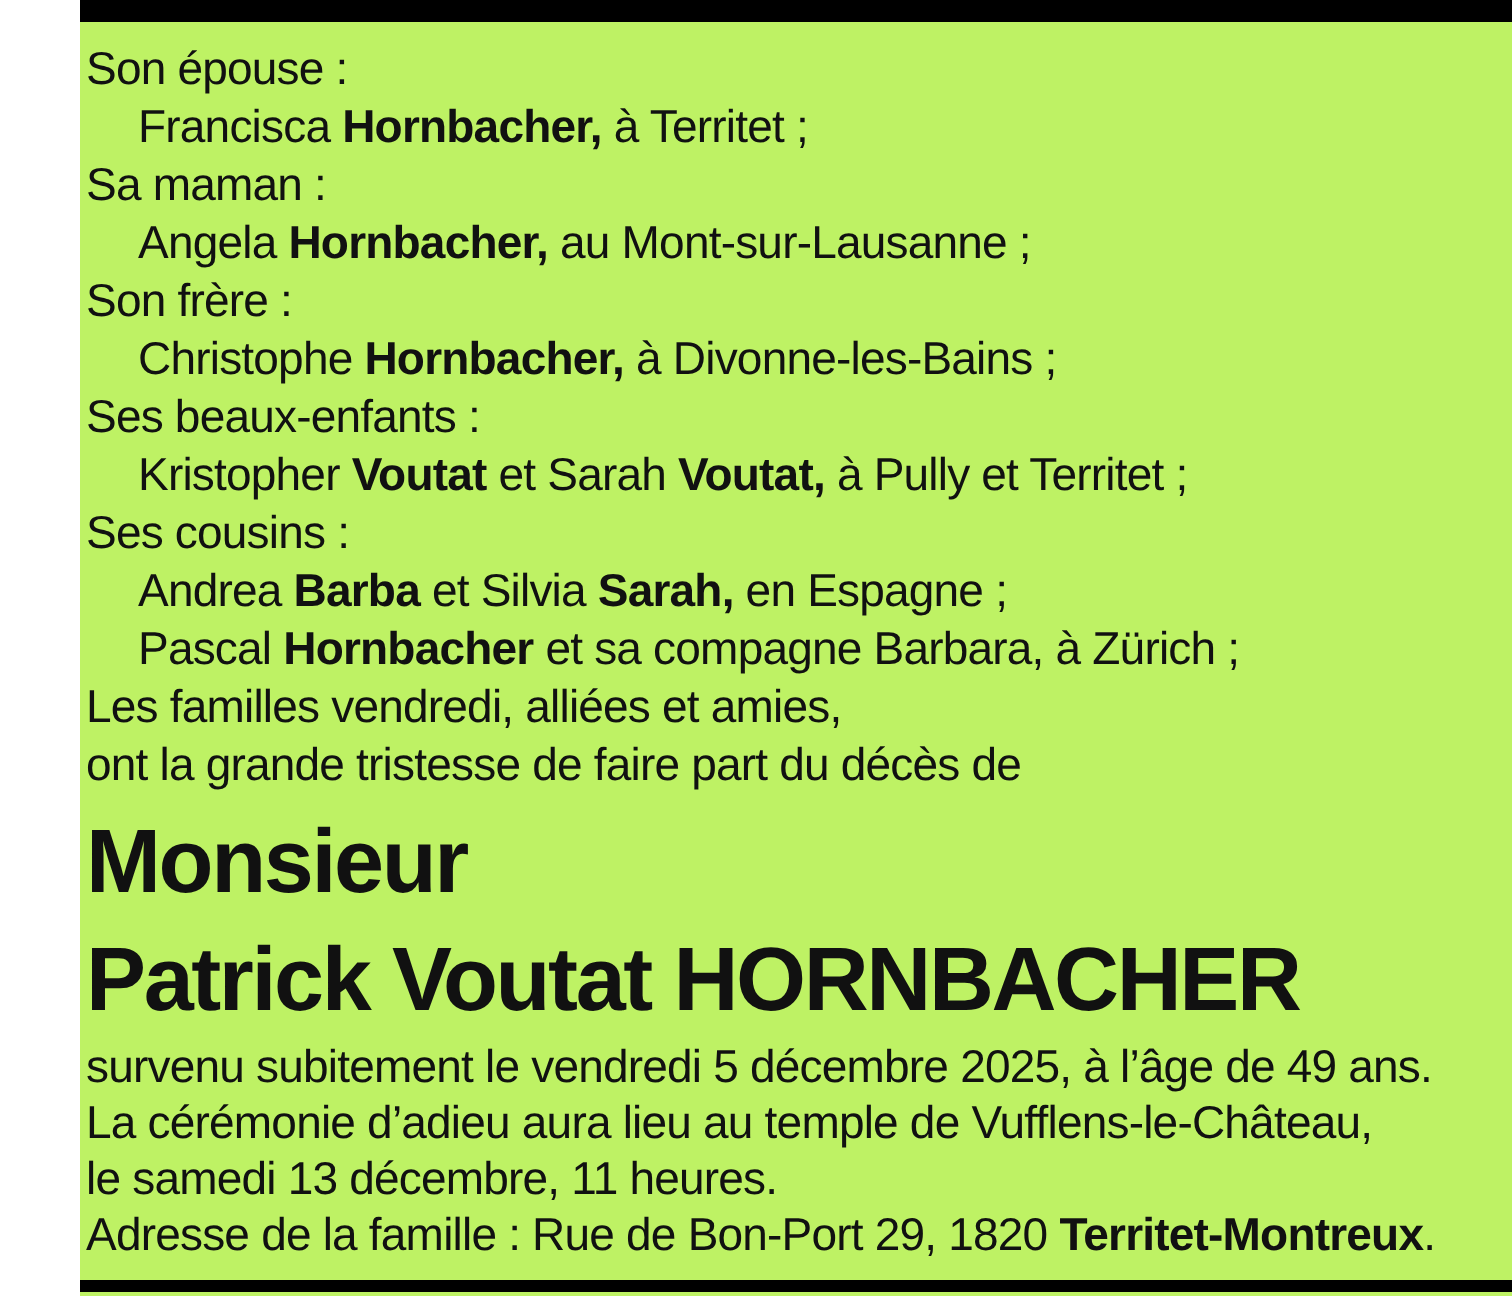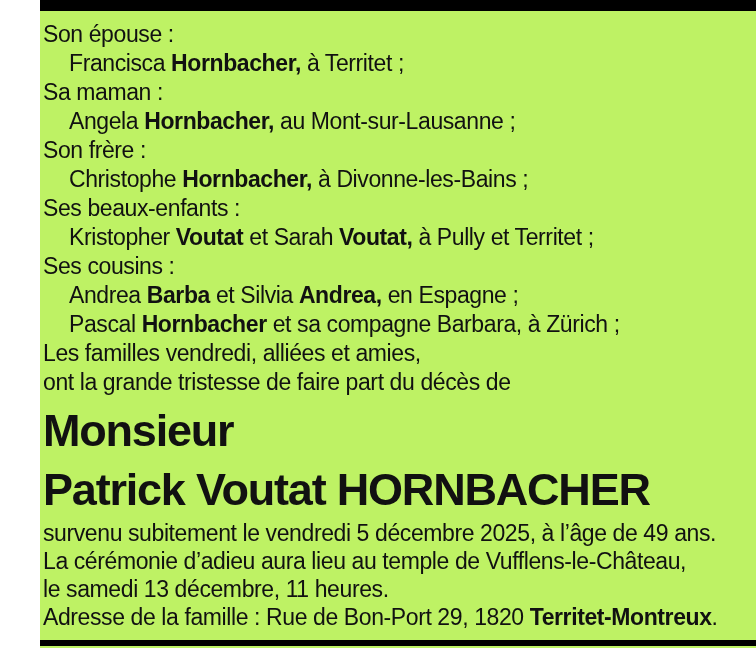--- a/index.html
+++ b/index.html
@@ -60,21 +60,21 @@
     <div class="intro" id="relatives">
         <div class="line"><span>Son épouse :</span></div>
         <div class="line indent"><span>Francisca </span><span class="b">Hornbacher,</span><span> à Territet ;</span></div>
         <div class="line"><span>Sa maman :</span></div>
         <div class="line indent"><span>Angela </span><span class="b">Hornbacher,</span><span> au Mont-sur-Lausanne ;</span></div>
         <div class="line"><span>Son frère :</span></div>
         <div class="line indent"><span>Christophe </span><span class="b">Hornbacher,</span><span> à Divonne-les-Bains ;</span></div>
         <div class="line"><span>Ses beaux-enfants :</span></div>
         <div class="line indent"><span>Kristopher </span><span class="b">Voutat</span><span> et Sarah </span><span class="b">Voutat,</span><span> à Pully et Territet ;</span></div>
         <div class="line"><span>Ses cousins :</span></div>
-        <div class="line indent"><span>Andrea </span><span class="b">Barba</span><span> et Silvia </span><span class="b">Andrea,</span><span> en Espagne ;</span></div>
+        <div class="line indent"><span>Andrea </span><span class="b">Barba</span><span> et Silvia </span><span class="b">Sarah,</span><span> en Espagne ;</span></div>
         <div class="line indent"><span>Pascal </span><span class="b">Hornbacher</span><span> et sa compagne Barbara, à Zürich ;</span></div>
         <div class="line"><span>Les familles vendredi, alliées et amies,</span></div>
         <div class="line"><span>ont la grande tristesse de faire part du décès de</span></div>
       </div>
 
     <div class="title-block">
       <div>Monsieur</div>
       <div>Patrick Voutat HORNBACHER</div>
     </div>
 

